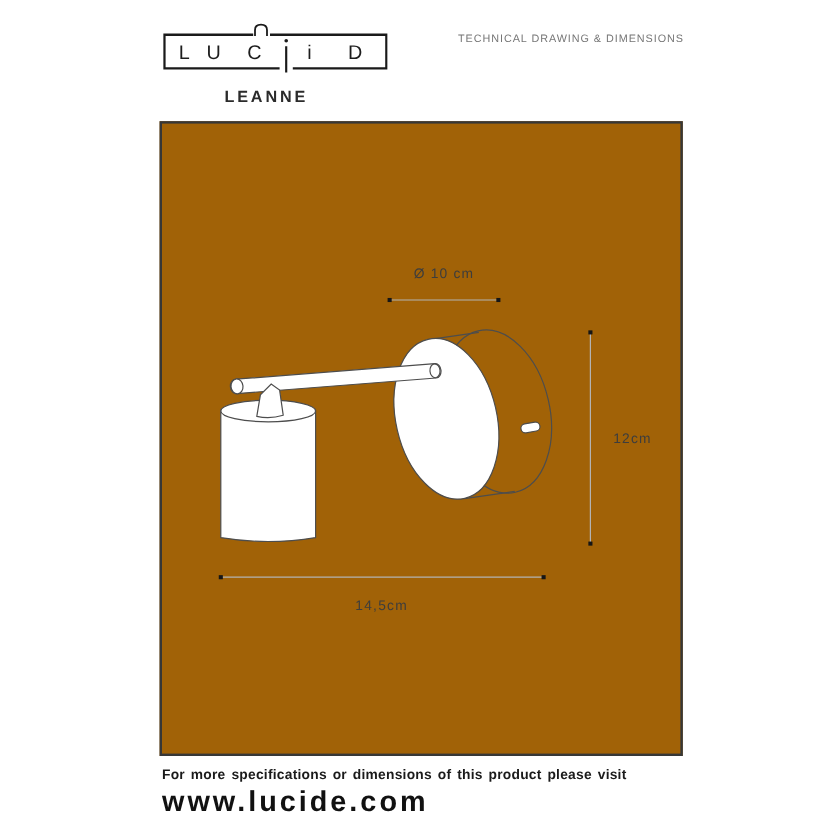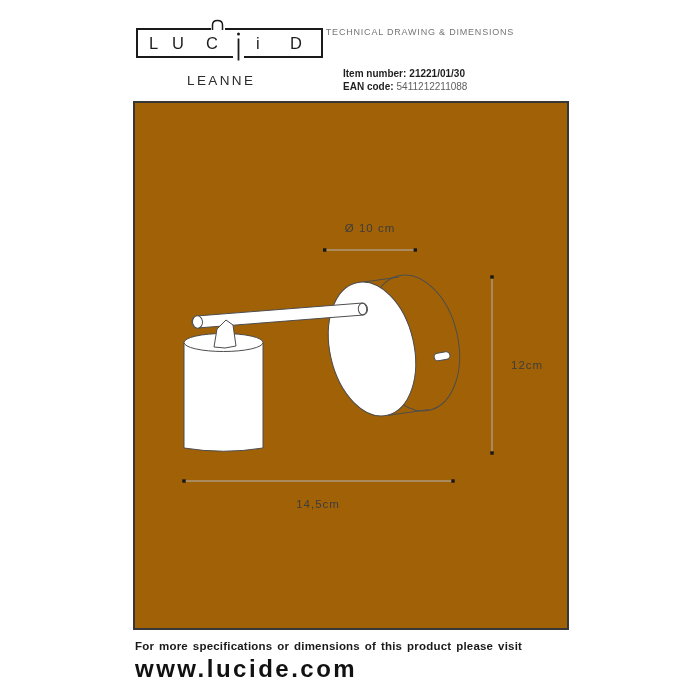--- a/index.html
+++ b/index.html
@@ -1,23 +1,23 @@
 <!DOCTYPE html>
 <html><head>
 <meta charset="utf-8">
 <style>
   html,body{margin:0;padding:0;background:#ffffff;}
   .page{position:relative;width:700px;height:700px;background:#ffffff;overflow:hidden;
         font-family:"Liberation Sans", sans-serif;color:#1f1f1f;}
 
   
   .logo{position:absolute;left:136px;top:18px;width:187px;height:46px;}
-  .product-name{position:absolute;left:139px;top:73px;font-size:13.5px;font-weight:normal;
+  .product-name{position:absolute;left:139px;top:73px;font-size:13.5px;font-weight:bold;
                 letter-spacing:2.4px;color:#2b2b2b;padding-left:48px;}
-  .doc-title{position:absolute;right:130px;top:27px;width:300px;text-align:center;
+  .doc-title{position:absolute;right:130px;top:27px;width:300px;text-align:right;
              font-size:9px;letter-spacing:0.8px;color:#767676;}
   .item-block{position:absolute;left:343px;top:68px;font-size:10px;line-height:12.5px;}
   .item-block .b{font-weight:bold;color:#1f1f1f;}
   .item-block .lbl{margin-right:3px;}
   .item-block .gray{color:#5f5f5f;font-weight:normal;}
 
   
   .draw-box{position:absolute;left:133px;top:101px;width:432px;height:525px;
             border:2px solid #373737;background:#a16207;}
   .draw-box svg{position:absolute;left:0;top:0;width:432px;height:525px;display:block;}
@@ -59,28 +59,20 @@
     <g>
       <circle cx="102.5" cy="16" r="1.5" fill="#1a1a1a"></circle>
       <path d="M102.5,20.5 V42.5" stroke="#1a1a1a" stroke-width="1.8" fill="none"></path>
     </g>
   </svg>
 
   <div class="product-name">LEANNE</div>
 
   <div class="doc-title">TECHNICAL DRAWING &amp; DIMENSIONS</div>
 
-  <div class="item-block">
-    <div>
-      <span class="b lbl">Item number:</span><span class="b">21221/01/30</span>
-    </div>
-    <div>
-      <span class="b lbl">EAN code:</span><span class="gray">5411212211088</span>
-    </div>
-  </div>
 
   <div class="draw-box">
     <svg viewBox="135 103 432 525" aria-hidden="true">
 
       <ellipse class="outline" cx="414" cy="343" rx="44" ry="69" transform="rotate(-13 414 343)"></ellipse>
 
       <path class="outline" d="M357,283 L399,277"></path>
       <path class="outline" d="M387,415.5 L429,409.5"></path>
 
       <ellipse class="solidwhite" cx="372" cy="349" rx="42" ry="68" transform="rotate(-13 372 349)"></ellipse>

